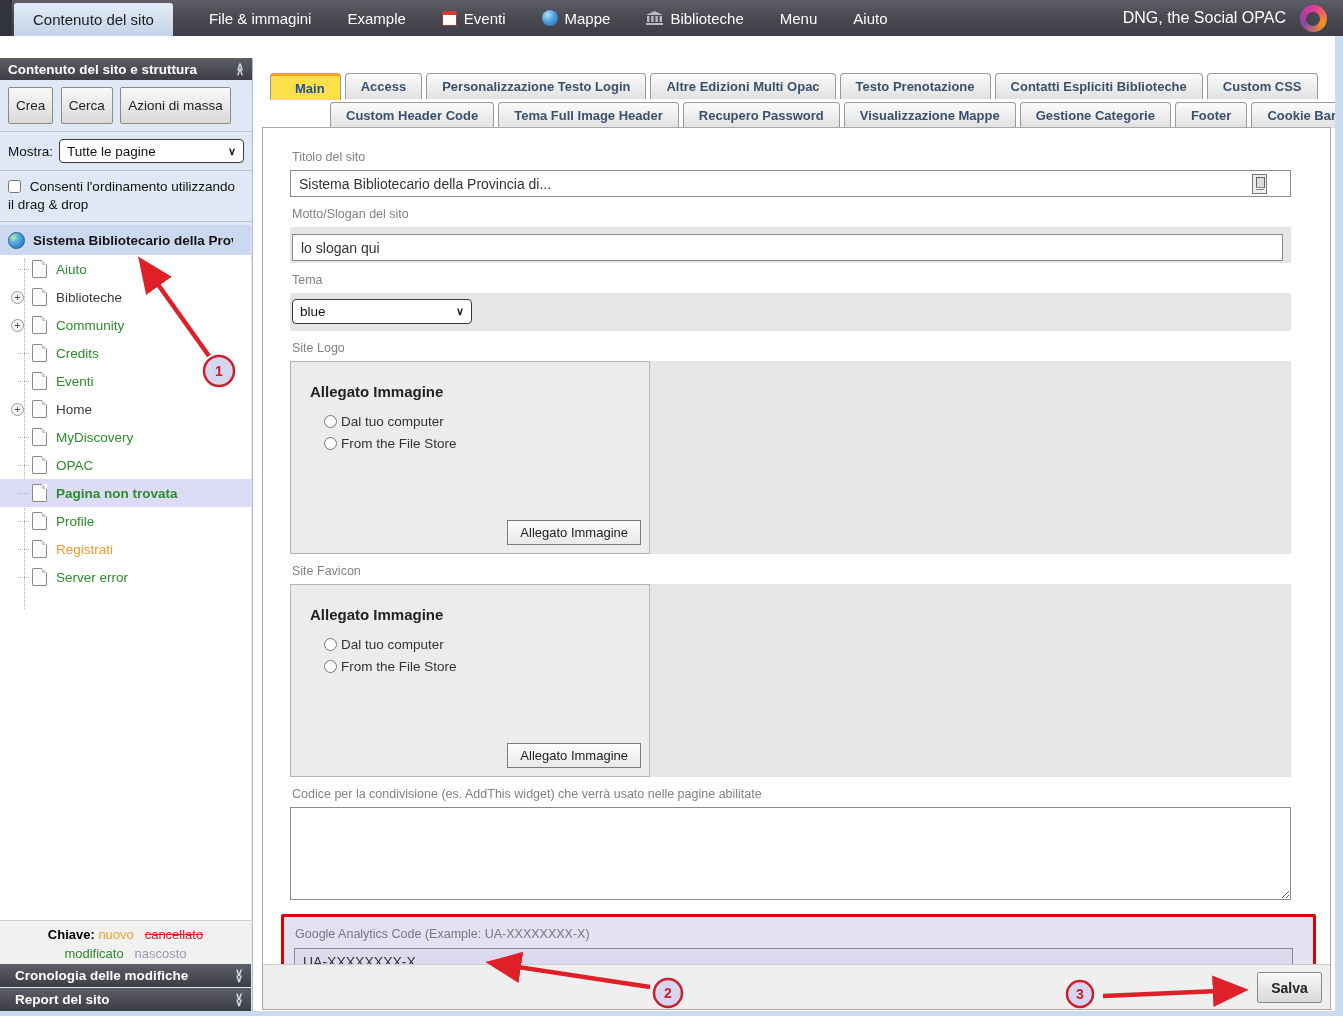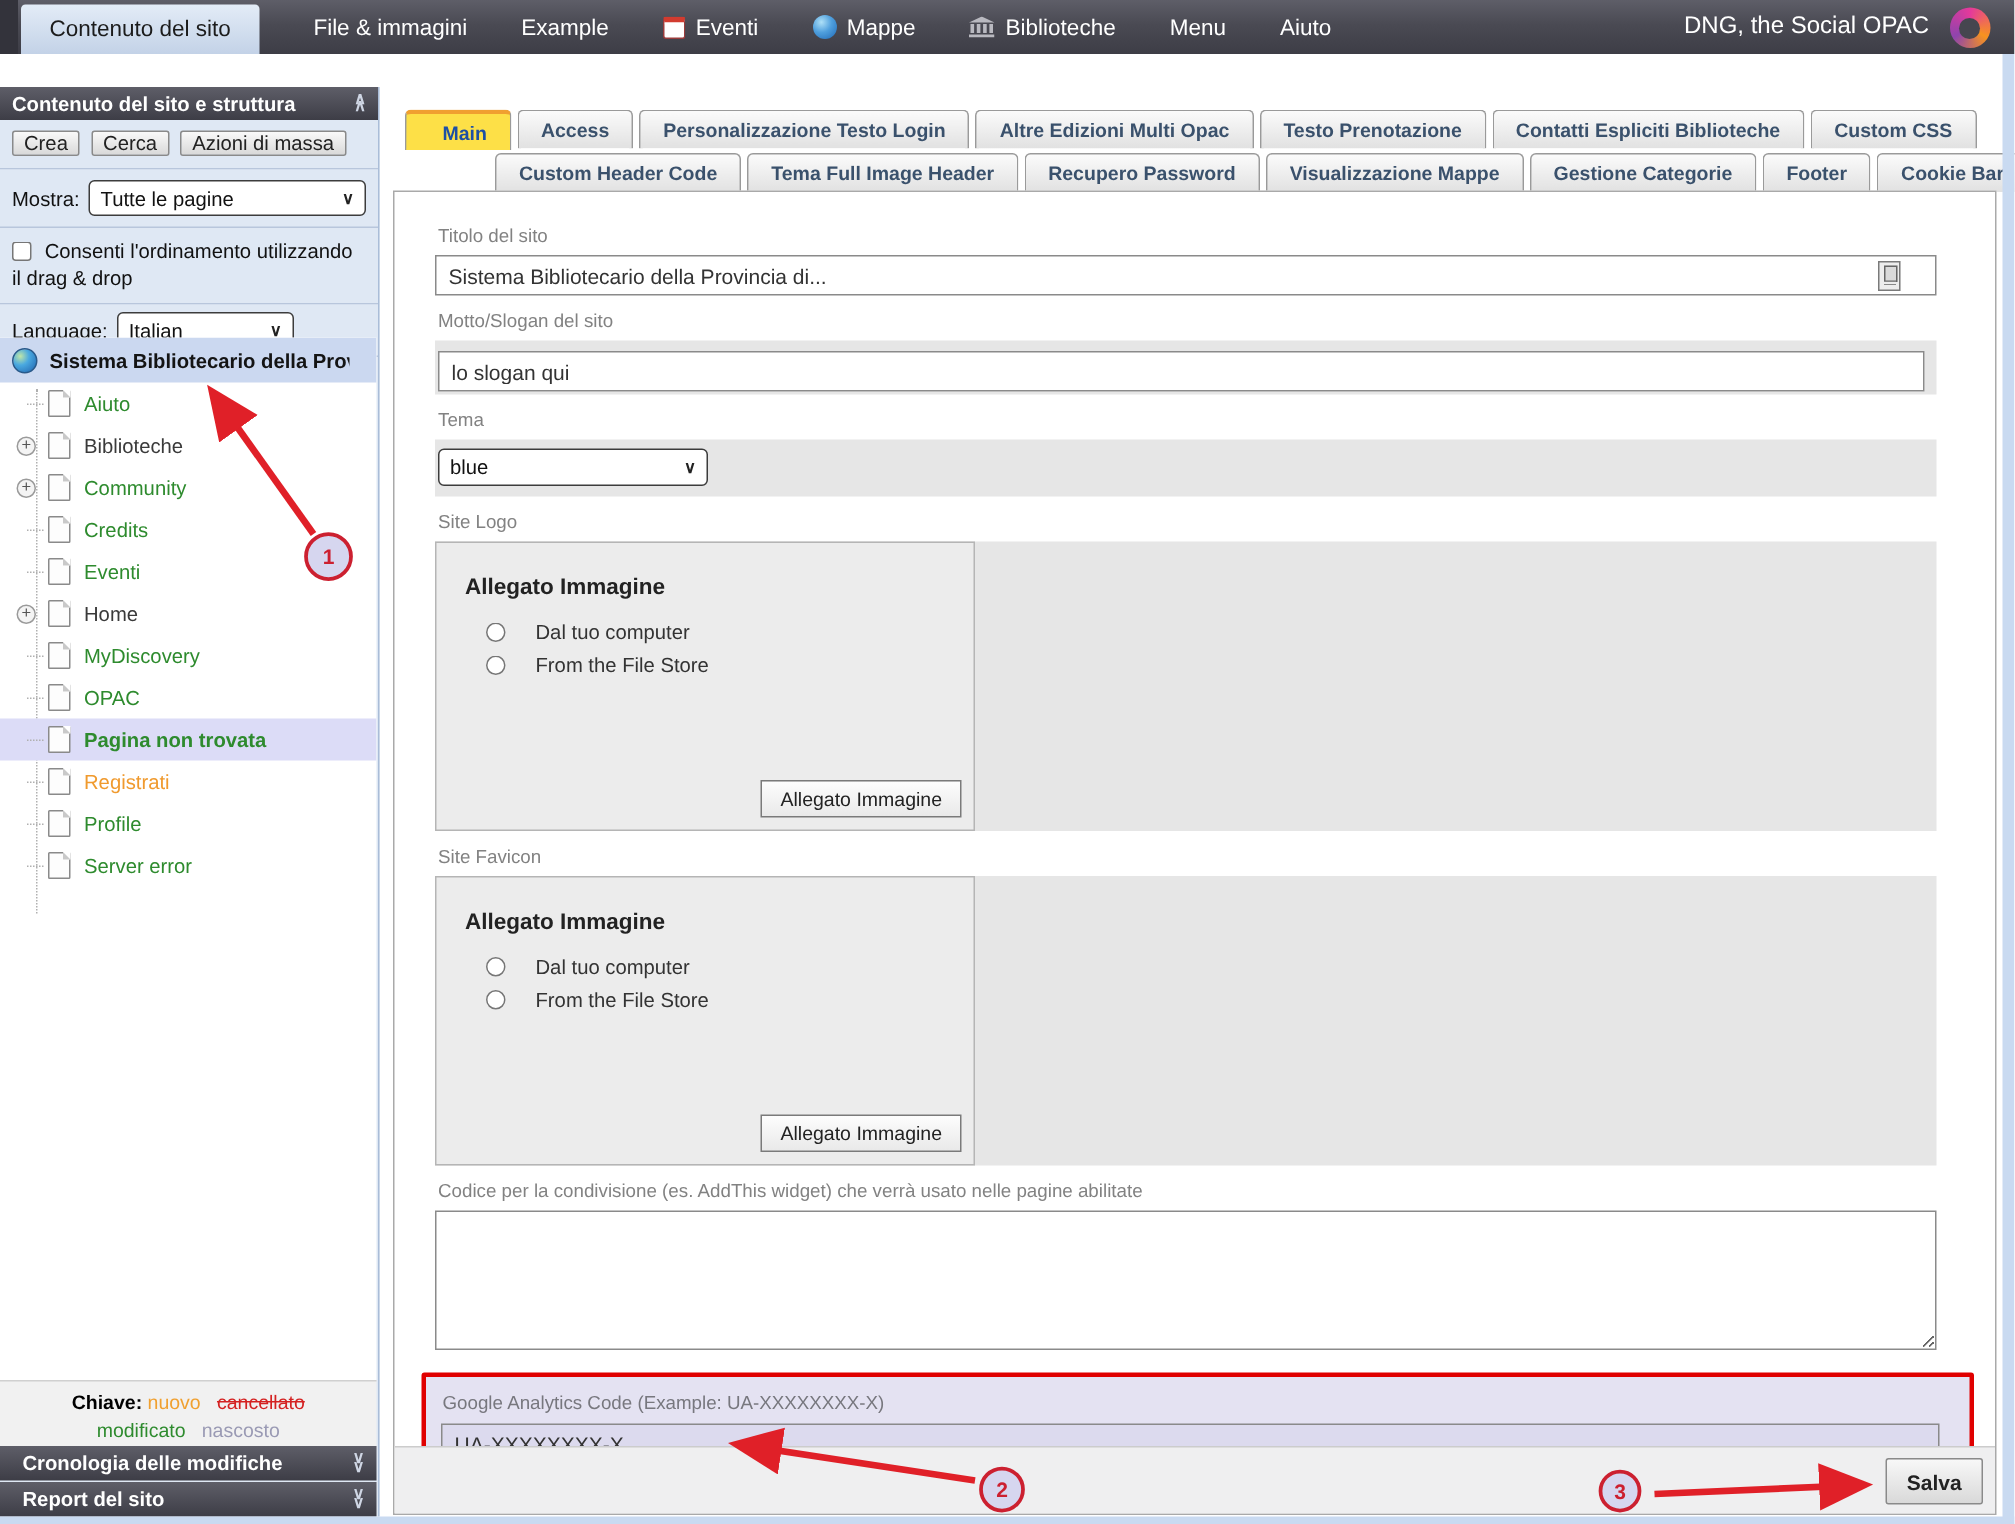--- a/index.html
+++ b/index.html
@@ -29,21 +29,21 @@
     background:radial-gradient(circle at 35% 30%, #aee0f7 0%, #4f9fdd 45%, #1f68b5 100%); }
   .ic-bank { width:17px; height:14px; }
 
   
   .sidebar { position:absolute; left:0; top:58px; width:253px; bottom:5px; background:#dfe8f4; border-right:1px solid #aabdd8; }
   .sb-bar { height:22px; background:linear-gradient(180deg,#5e5e68,#3d3d46); color:#fff; font-weight:bold;
     font-size:13.5px; display:flex; align-items:center; padding:0 8px; justify-content:space-between; cursor:pointer; }
   .chev2 { display:flex; flex-direction:column; line-height:0.5; font-size:11px; color:#cfd6e4; font-weight:bold; }
   .sb-section { background:#dfe8f4; border-bottom:1px solid #b8c6dc; padding:7px 8px; }
   .sb-btn { font-size:13.5px; color:#222; background:linear-gradient(180deg,#f9f9f9,#d9d9d9); border:1px solid #8a8a8a;
-    padding:0 7px; margin-right:3px; border-radius:2px; cursor:pointer; font-family:inherit; }
+    padding:10px 7px; margin-right:3px; border-radius:2px; cursor:pointer; font-family:inherit; }
   .row-line { display:flex; align-items:center; gap:6px; font-size:13.5px; color:#111; }
   .fselect { background:#fff; border:1.5px solid #3c3c3c; border-radius:4px; height:24px; display:flex; align-items:center;
     justify-content:space-between; padding:0 7px; font-size:13.5px; color:#111; cursor:pointer; }
   .fselect .chev { font-size:11px; font-weight:bold; color:#222; }
   .cb-wrap { font-size:13.5px; color:#111; line-height:1.35; }
   .cb-wrap input { vertical-align:-2px; margin-right:5px; }
 
   .tree { position:absolute; top:167px; bottom:91px; left:0; right:1px; background:#fff; overflow:hidden; }
   .guide { position:absolute; left:24px; top:34px; bottom:auto; height:350px; border-left:1px dotted #b0b0b0; }
   .troot { height:30px; display:flex; align-items:center; gap:8px; padding-left:8px; background:#cbd8f0; cursor:pointer; }
@@ -94,21 +94,21 @@
   .grip::before { content:""; position:absolute; left:3px; top:2px; width:7px; height:9px; border:1px solid #666; background:#dadada; }
   .grip::after { content:""; position:absolute; left:3px; bottom:3px; width:8px; height:3px;
     background:repeating-linear-gradient(180deg,#888 0 1px,transparent 1px 2px); }
   .gray-row { background:#e6e6e6; padding:7px 6px 2px 2px; }
   .gray-row .txt-input { width:99.8%; }
   .tema-row { background:#e6e6e6; padding:6px 8px 7px 2px; }
   .attach-band { background:#e6e6e6; height:193px; }
   .attach-panel { width:360px; height:193px; background:#ececec; border:1px solid #b5b5b5; position:relative; }
   .attach-head { font-size:15px; font-weight:bold; color:#222; padding:21px 0 0 19px; }
   .attach-radios { margin:14px 0 0 33px; font-size:13.5px; color:#333; }
-  .attach-radios label { display:flex; align-items:center; gap:20px; margin-bottom:7px; cursor:pointer; }
+  .attach-radios label { display:flex; align-items:center; gap:4px; margin-bottom:7px; cursor:pointer; }
   .attach-btn { position:absolute; right:8px; bottom:8px; height:25px; padding:0 12px; font-size:13px; color:#222;
     background:linear-gradient(180deg,#fdfdfd,#e9e9e9); border:1px solid #7a7a7a; cursor:pointer; font-family:inherit; }
   .share-ta { width:100%; height:93px; border:1px solid #8a8a8a; resize:both; font-family:inherit; font-size:13px; }
 
   .ga-box { margin:10px 14px 0 18px; border:3px solid #e00000; background:#e4e2f2; padding:5px 20px 14px 10px; border-radius:2px; }
   .ga-box .flabel { color:#77777e; margin:5px 0 7px 1px; }
   .ga-input { width:100%; height:27px; border:1px solid #8a8a8a; background:#dcdaee; font-size:14px; color:#333;
     padding:0 8px; font-family:inherit; }
 
   .foot-strip { position:absolute; left:0; right:0; bottom:0; height:45px; background:#efeff0; border-top:1px solid #cccccc; }
@@ -251,26 +251,26 @@
       <span class="t-green">OPAC</span>
     </div>
     <div class="titem sel">
       <span class="stub"></span>
         <span class="pgicon"></span>
       <span class="t-green t-bold">Pagina non trovata</span>
     </div>
     <div class="titem">
       <span class="stub"></span>
         <span class="pgicon"></span>
+      <span class="t-green">Profile</span>
+    </div>
+    <div class="titem">
+      <span class="stub"></span>
+        <span class="pgicon"></span>
       <span class="t-orange">Registrati</span>
-    </div>
-    <div class="titem">
-      <span class="stub"></span>
-        <span class="pgicon"></span>
-      <span class="t-green">Profile</span>
     </div>
     <div class="titem">
       <span class="stub"></span>
         <span class="pgicon"></span>
       <span class="t-green">Server error</span>
     </div>
   </div>
 
   <div class="legend">
     <div>

